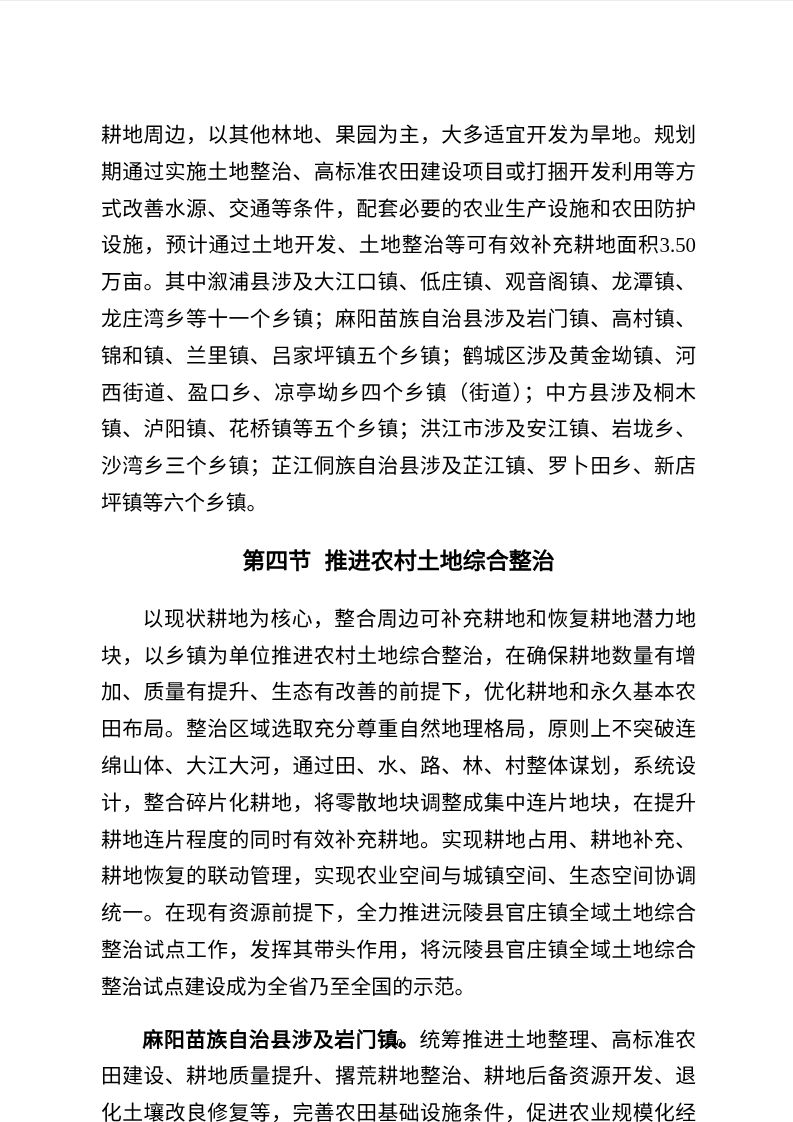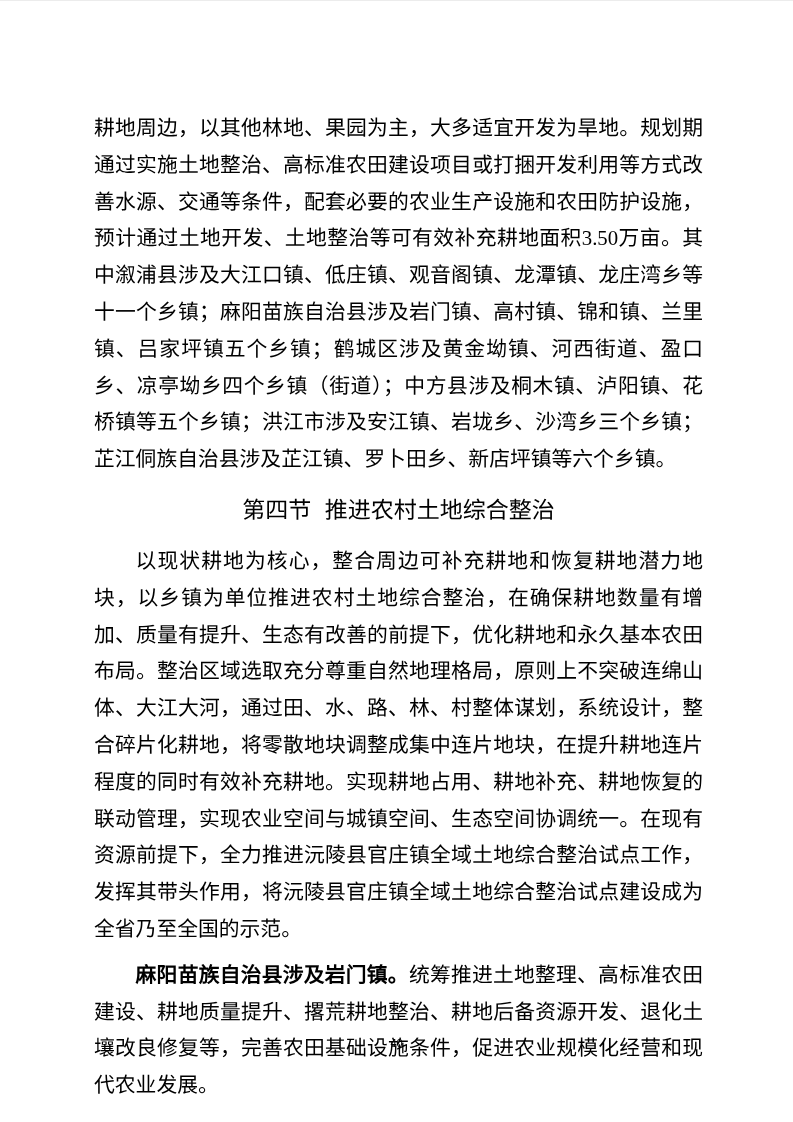--- a/index.html
+++ b/index.html
@@ -17,21 +17,21 @@
     box-sizing: border-box;
     color: #000000;
   }
   .content {
     position: absolute;
     top: 100px;
     left: 85px;
     width: 627px;
   }
   .body-para {
-    margin: 9px;
+    margin: 16px;
     font-family: "Liberation Serif", "DejaVu Serif", serif;
     font-size: 20.8px;
     line-height: 36.8px;
     text-align: justify;
     text-justify: inter-character;
     letter-spacing: 0;
     color: #000000;
   }
   .body-para.indent {
     text-indent: 2em;
@@ -39,21 +39,21 @@
   .lead-bold {
     font-weight: 700;
     font-family: "Liberation Serif", "DejaVu Serif", serif;
   }
   .section-heading {
     margin: 0;
     height: 47px;
     line-height: 47px;
     text-align: center;
     font-family: "Liberation Sans", "DejaVu Sans", sans-serif;
-    font-weight: 400;
+    font-weight: 700;
     font-size: 23px;
     word-spacing: 0.3em;
     color: #000000;
   }
   .page-number {
     position: absolute;
     top: 1032px;
     left: 0;
     right: 0;
     text-align: center;

